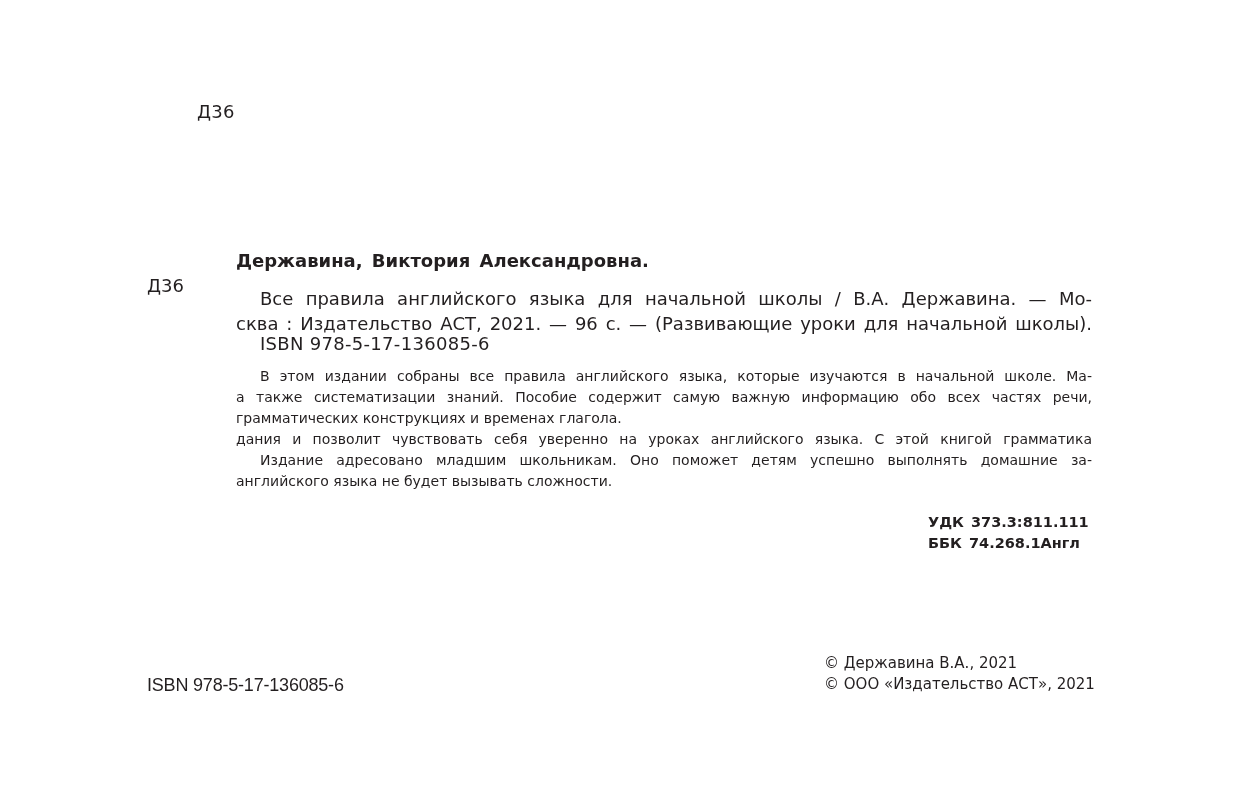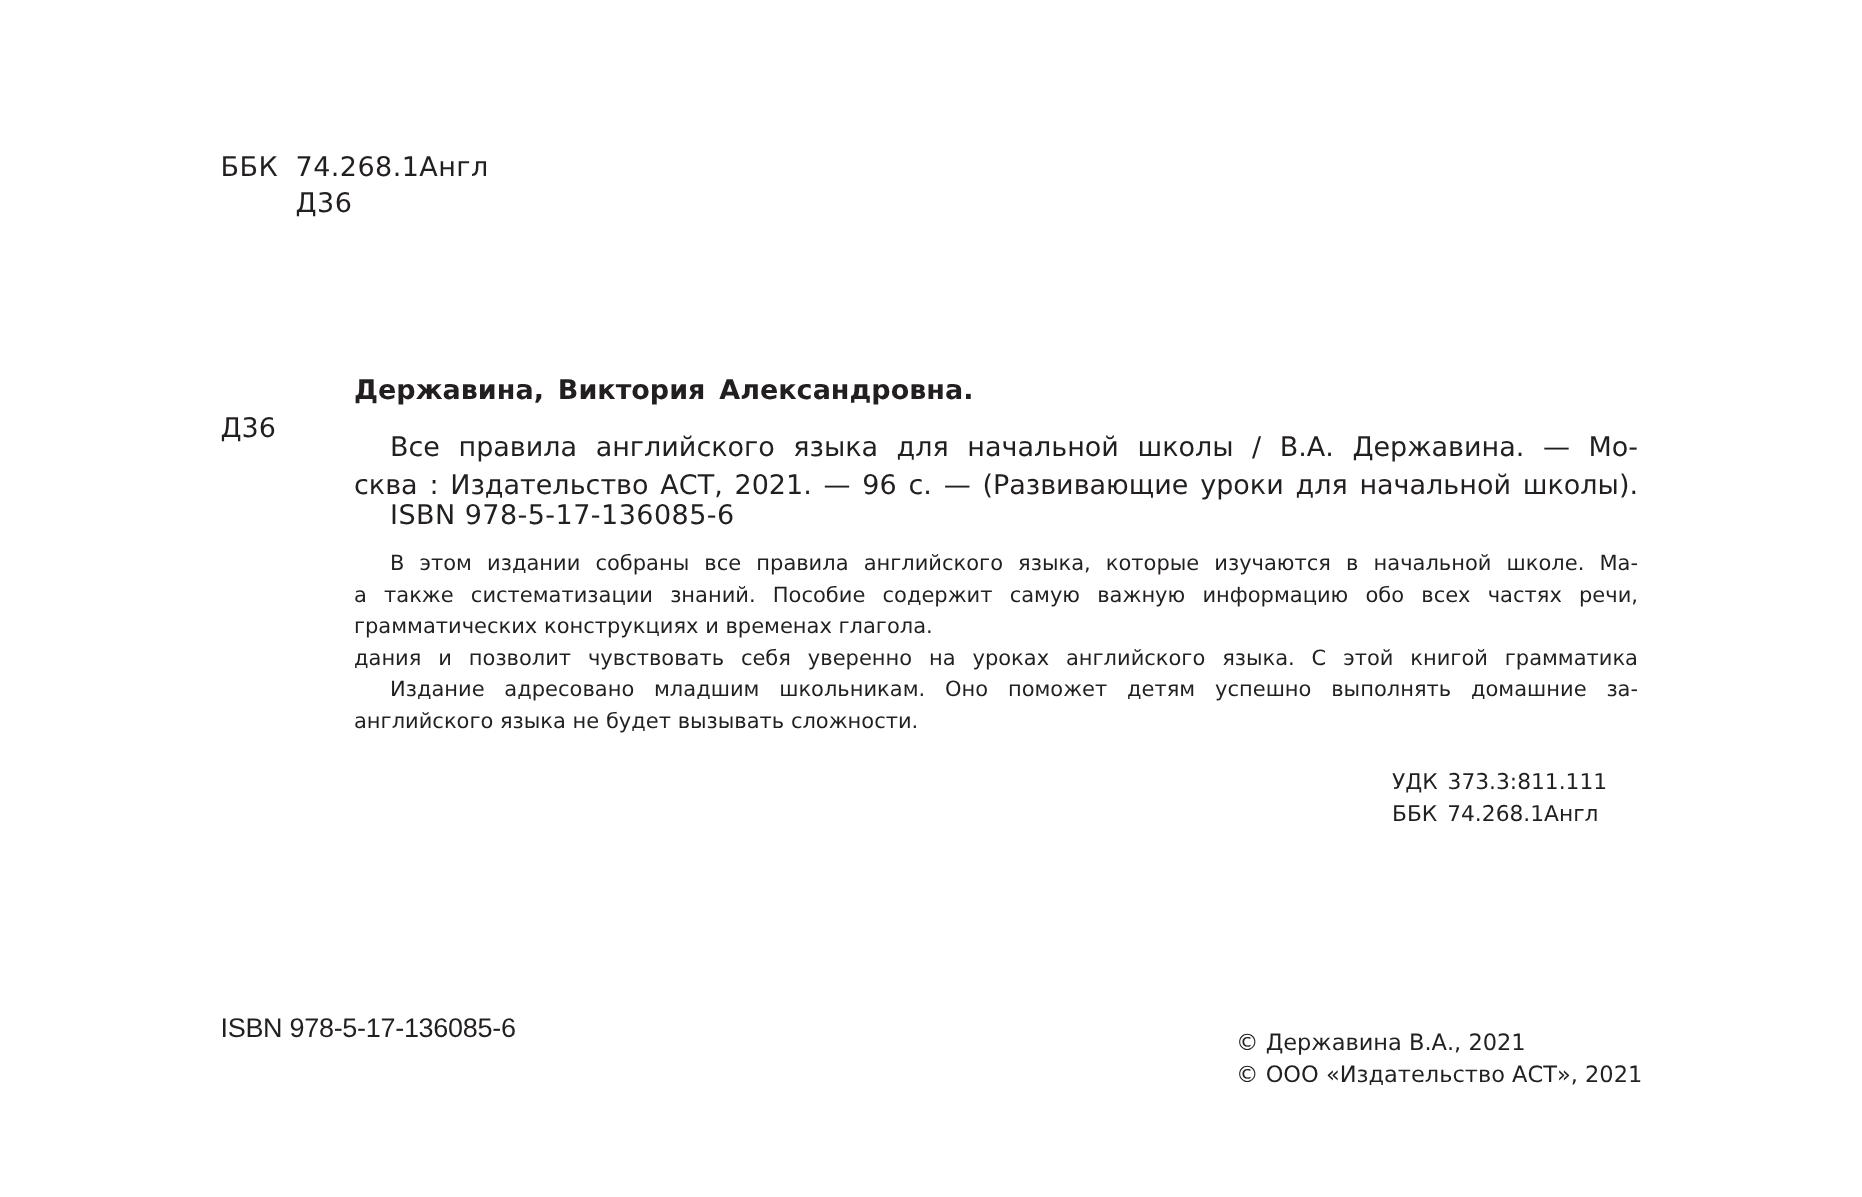--- a/index.html
+++ b/index.html
@@ -61,44 +61,40 @@
       text-align: justify;
       text-align-last: justify;
       height: 21px;
       overflow: hidden;
     }
     .annot .line.last { text-align-last: left; }
     .annot .line.indent { text-indent: 24px; }
 
     .cls-bottom {
       left: 928px; top: 512px;
-      font-size: 14.5px; font-weight: normal; line-height: 21px;
+      font-size: 14.5px; font-weight: bold; line-height: 21px;
       word-spacing: 2px;
     }
 
     .isbn-footer {
       left: 147px; top: 673px;
       font-size: 18px; line-height: 24px;
       font-family: "Liberation Sans Narrow", "Liberation Sans", sans-serif;
       letter-spacing: -0.2px;
     }
 
     .copyright {
       left: 824px; top: 653px;
-      font-size: 15px; line-height: 21px; margin-top: 32px;
+      font-size: 15px; line-height: 21px;
     }
   </style>
 </head>
 <body>
 
 <div class="abs cls-top">
-  <div class="row">
-    <span class="k">ББК</span>
-    <span>74.268.1Англ</span>
-  </div>
   <div class="row">
     <span class="k"></span>
     <span>Д36</span>
   </div>
 </div>
 
 <div class="abs author">Державина, Виктория Александровна.</div>
 
 <div class="abs callmark">Д36</div>
 

